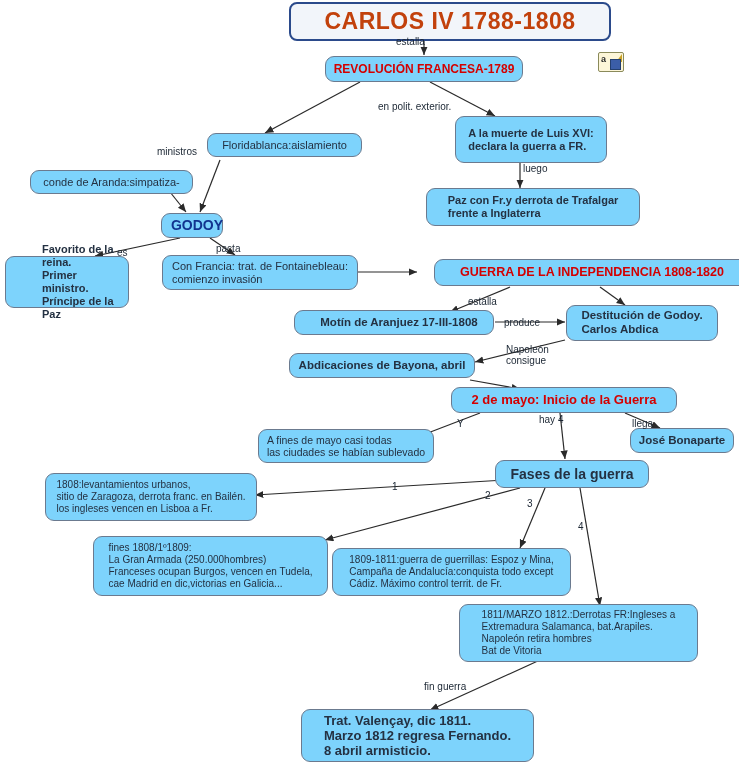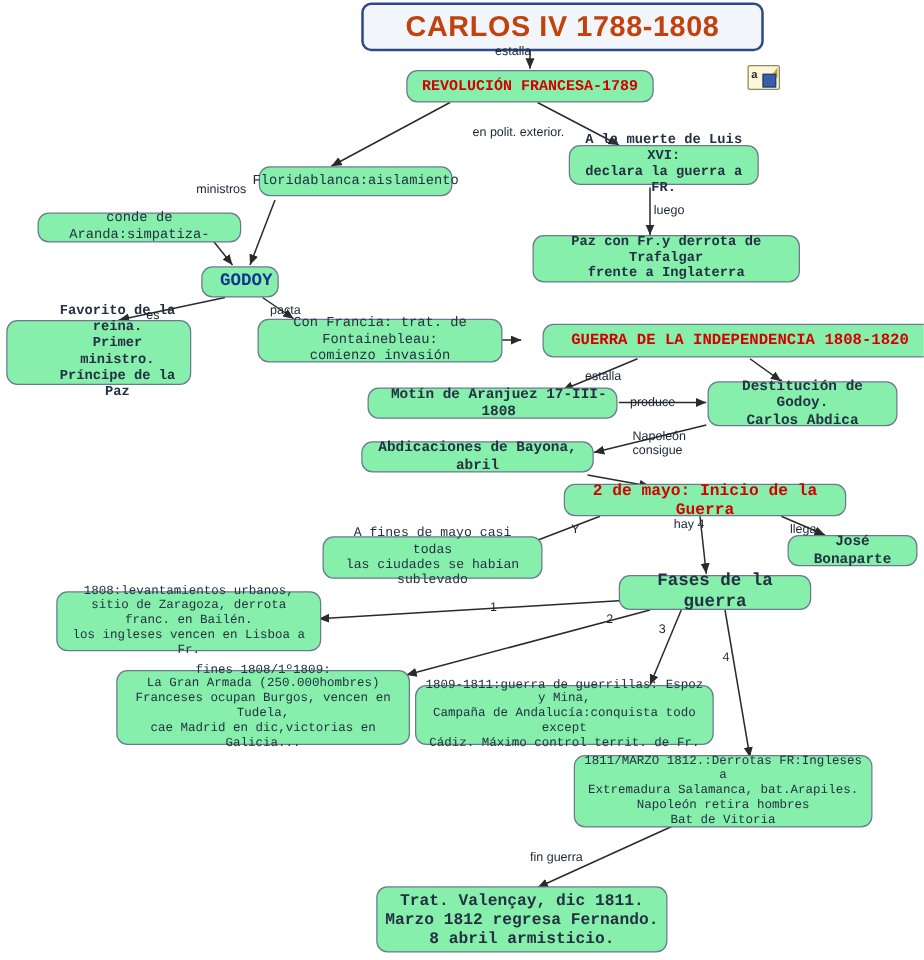--- a/index.html
+++ b/index.html
@@ -7,29 +7,28 @@
     width:739px;height:768px;background:#ffffff;
     font-family:"Liberation Sans", sans-serif;
     position:relative;overflow:hidden;
   }
   #canvas{position:absolute;left:0;top:0;width:739px;height:768px;}
   svg.links{position:absolute;left:0;top:0;width:739px;height:768px;pointer-events:none;}
 
   .node{
     position:absolute;
     box-sizing:border-box;
-    background:#86efac;
+    background:#7dd3fc;
     border:1px solid #6b7a8f;
     border-radius:9px;
-    text-align:center;
+    text-align:left;
     color:#243142;
     line-height:1.18;
     padding:4px 6px;
     z-index:3;
-    font-family:Liberation Mono, monospace;
   }
   .node.red{color:#d40000;font-weight:bold;}
   .node.blue-bold{color:#12338f;font-weight:bold;}
   .node.bold{font-weight:bold;}
   .title{
     position:absolute;
     border:2px solid #2b4a8b;
     border-radius:8px;
     background:#f2f5fa;
     color:#c2410c;
@@ -136,21 +135,21 @@
   <div class="abc-icon" style="left:598px;top:52px;">
     <span>a</span>
     <span class="pen"></span>
     <span class="sq"></span>
   </div>
 
   <div class="node red" style="left:325px;top:56px;width:198px;height:26px;font-size:12px;display:flex;align-items:center;justify-content:center;">
     <span>REVOLUCIÓN FRANCESA-1789</span>
   </div>
 
-  <div class="node bold" style="left:455px;top:116px;width:152px;height:32px;font-size:11px;display:flex;align-items:center;justify-content:center;">
+  <div class="node bold" style="left:455px;top:116px;width:152px;height:47px;font-size:11px;display:flex;align-items:center;justify-content:center;">
     <span class="n-line" style="white-space:pre-line;">A la muerte de Luis XVI:
 declara la guerra a FR.</span>
   </div>
 
   <div class="node bold" style="left:426px;top:188px;width:214px;height:38px;font-size:11px;display:flex;align-items:center;justify-content:center;">
     <span style="white-space:pre-line;">Paz con Fr.y derrota de Trafalgar
 frente a Inglaterra</span>
   </div>
 
   <div class="node" style="left:207px;top:133px;width:155px;height:24px;font-size:11px;display:flex;align-items:center;justify-content:center;">
@@ -158,27 +157,27 @@
   </div>
 
   <div class="node" style="left:30px;top:170px;width:163px;height:24px;font-size:11px;display:flex;align-items:center;justify-content:center;">
     <span>conde de Aranda:simpatiza-</span>
   </div>
 
   <div class="node blue-bold" style="left:161px;top:213px;width:62px;height:25px;font-size:14px;display:flex;align-items:center;justify-content:center;padding-left:16px;">
     <span>GODOY</span>
   </div>
 
-  <div class="node bold" style="left:5px;top:256px;width:148px;height:52px;font-size:11px;display:flex;align-items:center;justify-content:center;padding-left:36px;">
+  <div class="node bold" style="left:5px;top:256px;width:124px;height:52px;font-size:11px;display:flex;align-items:center;justify-content:center;padding-left:36px;">
     <span style="white-space:pre-line;">Favorito de la reina.
 Primer ministro.
 Príncipe de la Paz</span>
   </div>
 
-  <div class="node" style="left:162px;top:255px;width:196px;height:35px;font-size:11px;display:flex;align-items:center;justify-content:center;margin-left:44px;">
+  <div class="node" style="left:162px;top:255px;width:196px;height:35px;font-size:11px;display:flex;align-items:center;justify-content:center;">
     <span style="white-space:pre-line;">Con Francia: trat. de Fontainebleau:
 comienzo invasión</span>
   </div>
 
   <div class="node red" style="left:418px;top:259px;width:316px;height:27px;font-size:12.5px;display:flex;align-items:center;justify-content:center;margin-left:16px;">
     <span>GUERRA DE LA INDEPENDENCIA 1808-1820</span>
   </div>
 
   <div class="node bold" style="left:294px;top:310px;width:200px;height:25px;font-size:11.5px;display:flex;align-items:center;justify-content:center;padding-left:16px;">
     <span>Motín de Aranjuez 17-III-1808</span>

